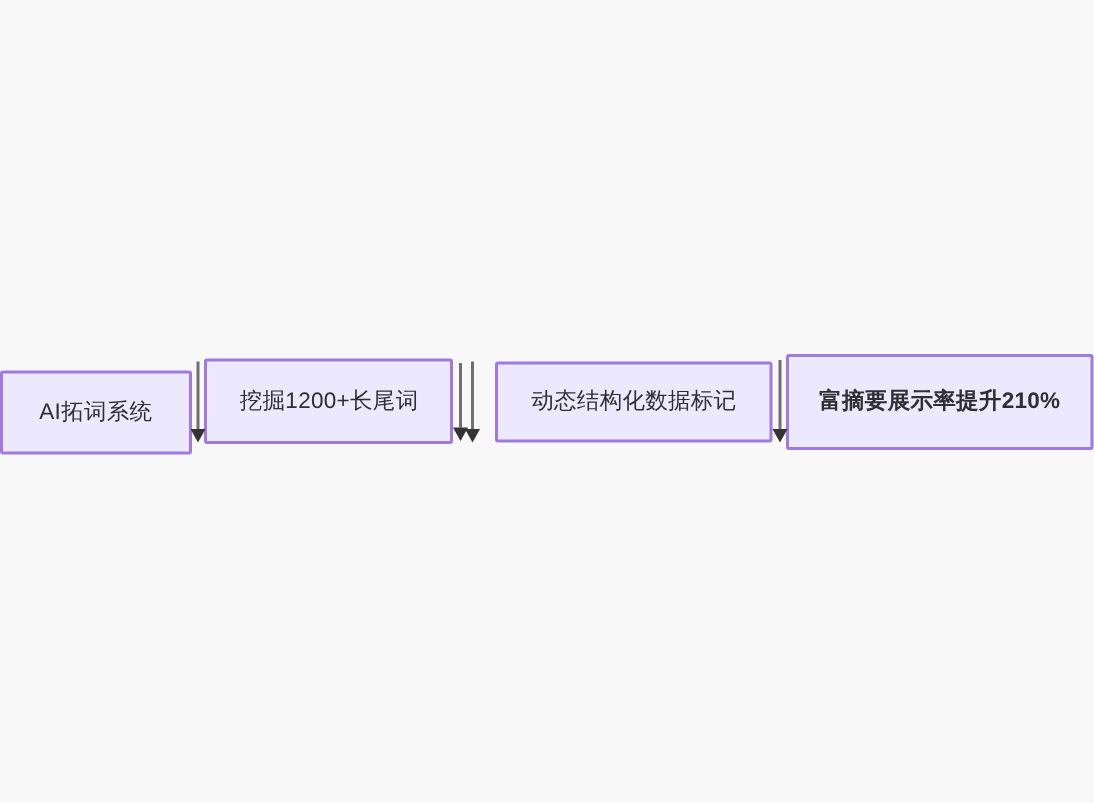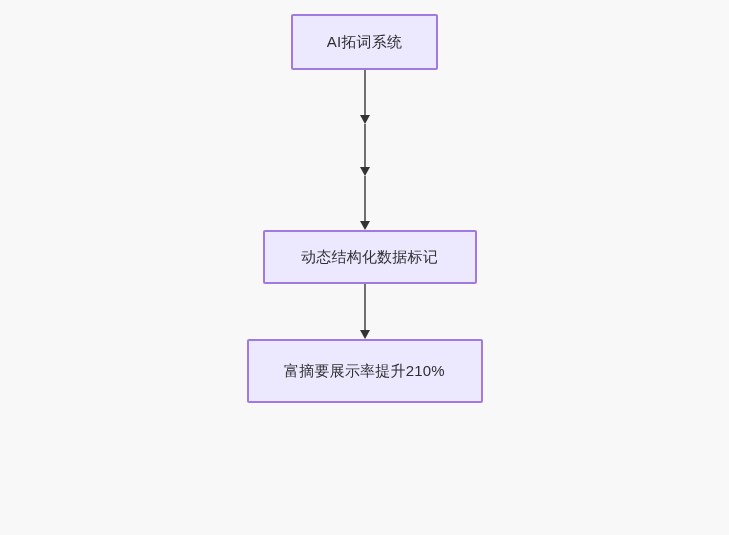--- a/index.html
+++ b/index.html
@@ -20,21 +20,21 @@
     height: 535px;
     background: #f8f8f8;
   }
   .flow-column {
     position: absolute;
     left: 0;
     top: 0;
     width: 729px;
     height: 535px;
     display: flex;
-    flex-direction: column;
+    flex-direction: row;
     align-items: center;
   }
   .node {
     box-sizing: border-box;
     background: #ece8fd;
     border: 2px solid #a07ae0;
     border-radius: 2px;
     display: flex;
     align-items: center;
     justify-content: center;
@@ -72,21 +72,21 @@
     border-left: 5px solid transparent;
     border-right: 5px solid transparent;
     border-top: 9px solid #333333;
   }
 
   
   .node-0 { width: 147px; height: 56px; margin-top: 14px; }
   .node-1 { width: 191px; height: 57px; }
   .node-2 { width: 221px; height: 56px; }
   .node-3 { width: 214px; height: 54px; margin-left: 10px; }
-  .node-4 { width: 236px; height: 64px; }
+  .node-4 { width: 236px; height: 64px; font-weight: bold; }
 
   .conn-0 { height: 54px; }
   .conn-0 .line { height: 45px; }
   .conn-1 { height: 52px; }
   .conn-1 .line { height: 43px; }
   .conn-2 { height: 54px; }
   .conn-2 .line { height: 45px; }
   .conn-3 { height: 55px; }
   .conn-3 .line { height: 46px; }
 </style>
@@ -98,20 +98,23 @@
 
     <div class="node node-0">
       <span class="node-label">AI拓词系统</span>
     </div>
 
     <div class="connector conn-0">
       <div class="line"></div>
       <div class="arrowhead"></div>
     </div>
 
+    <div class="node node-1">
+      <span class="node-label">挖掘1200+长尾词</span>
+    </div>
 
     <div class="connector conn-1">
       <div class="line"></div>
       <div class="arrowhead"></div>
     </div>
 
 
     <div class="connector conn-2">
       <div class="line"></div>
       <div class="arrowhead"></div>

